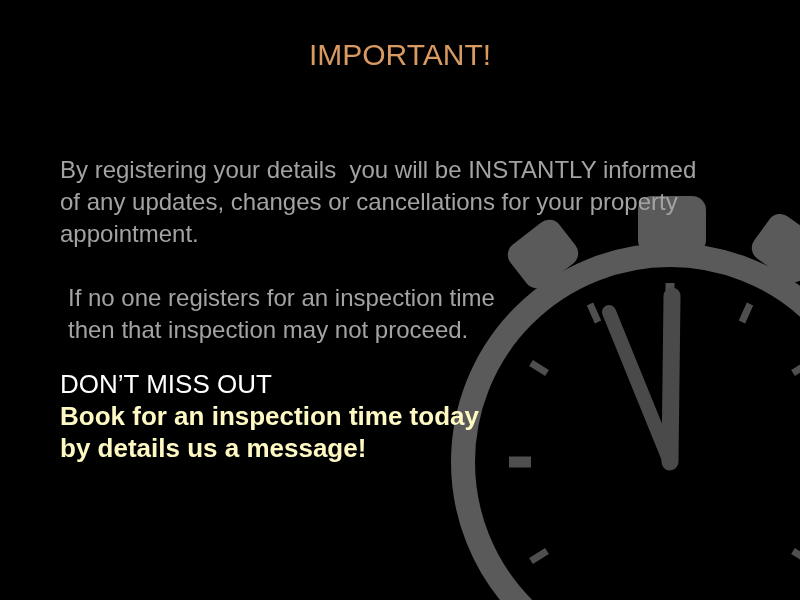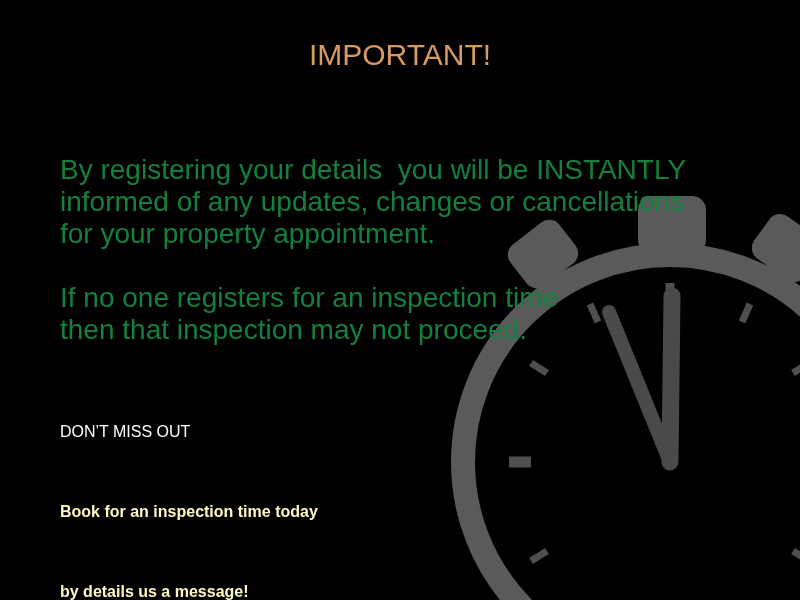--- a/index.html
+++ b/index.html
@@ -58,40 +58,39 @@
     color: #d99a62;
     font-size: 27px;
     line-height: 32px;
     font-weight: 700;
     white-space: pre;
   }
 
   .body-block {
     position: absolute;
     left: 60px;
-    color: #15803d;
-    font-size: 28px;
+    color: #a3a3a3;
+    font-size: 24px;
     line-height: 32px;
     font-weight: 400;
     white-space: pre-wrap;
   }
   #para-1 { top: 146px; width: 660px; }
-  #para-2 { top: 274px; width: 520px; }
+  #para-2 { top: 274px; width: 520px; margin-left: 8px; }
 
   #cta-block {
     position: absolute;
     left: 60px;
     top: 360px;
     width: 520px;
   }
   .cta-line {
-    font-size: 16px;
+    font-size: 26px;
     line-height: 32px;
     white-space: pre;
-    margin-top: 48px;
   }
   .cta-white {
     color: #ffffff;
     font-weight: 400;
   }
   .cta-orange {
     color: #fef9c3;
     font-weight: 700;
   }
 </style>

